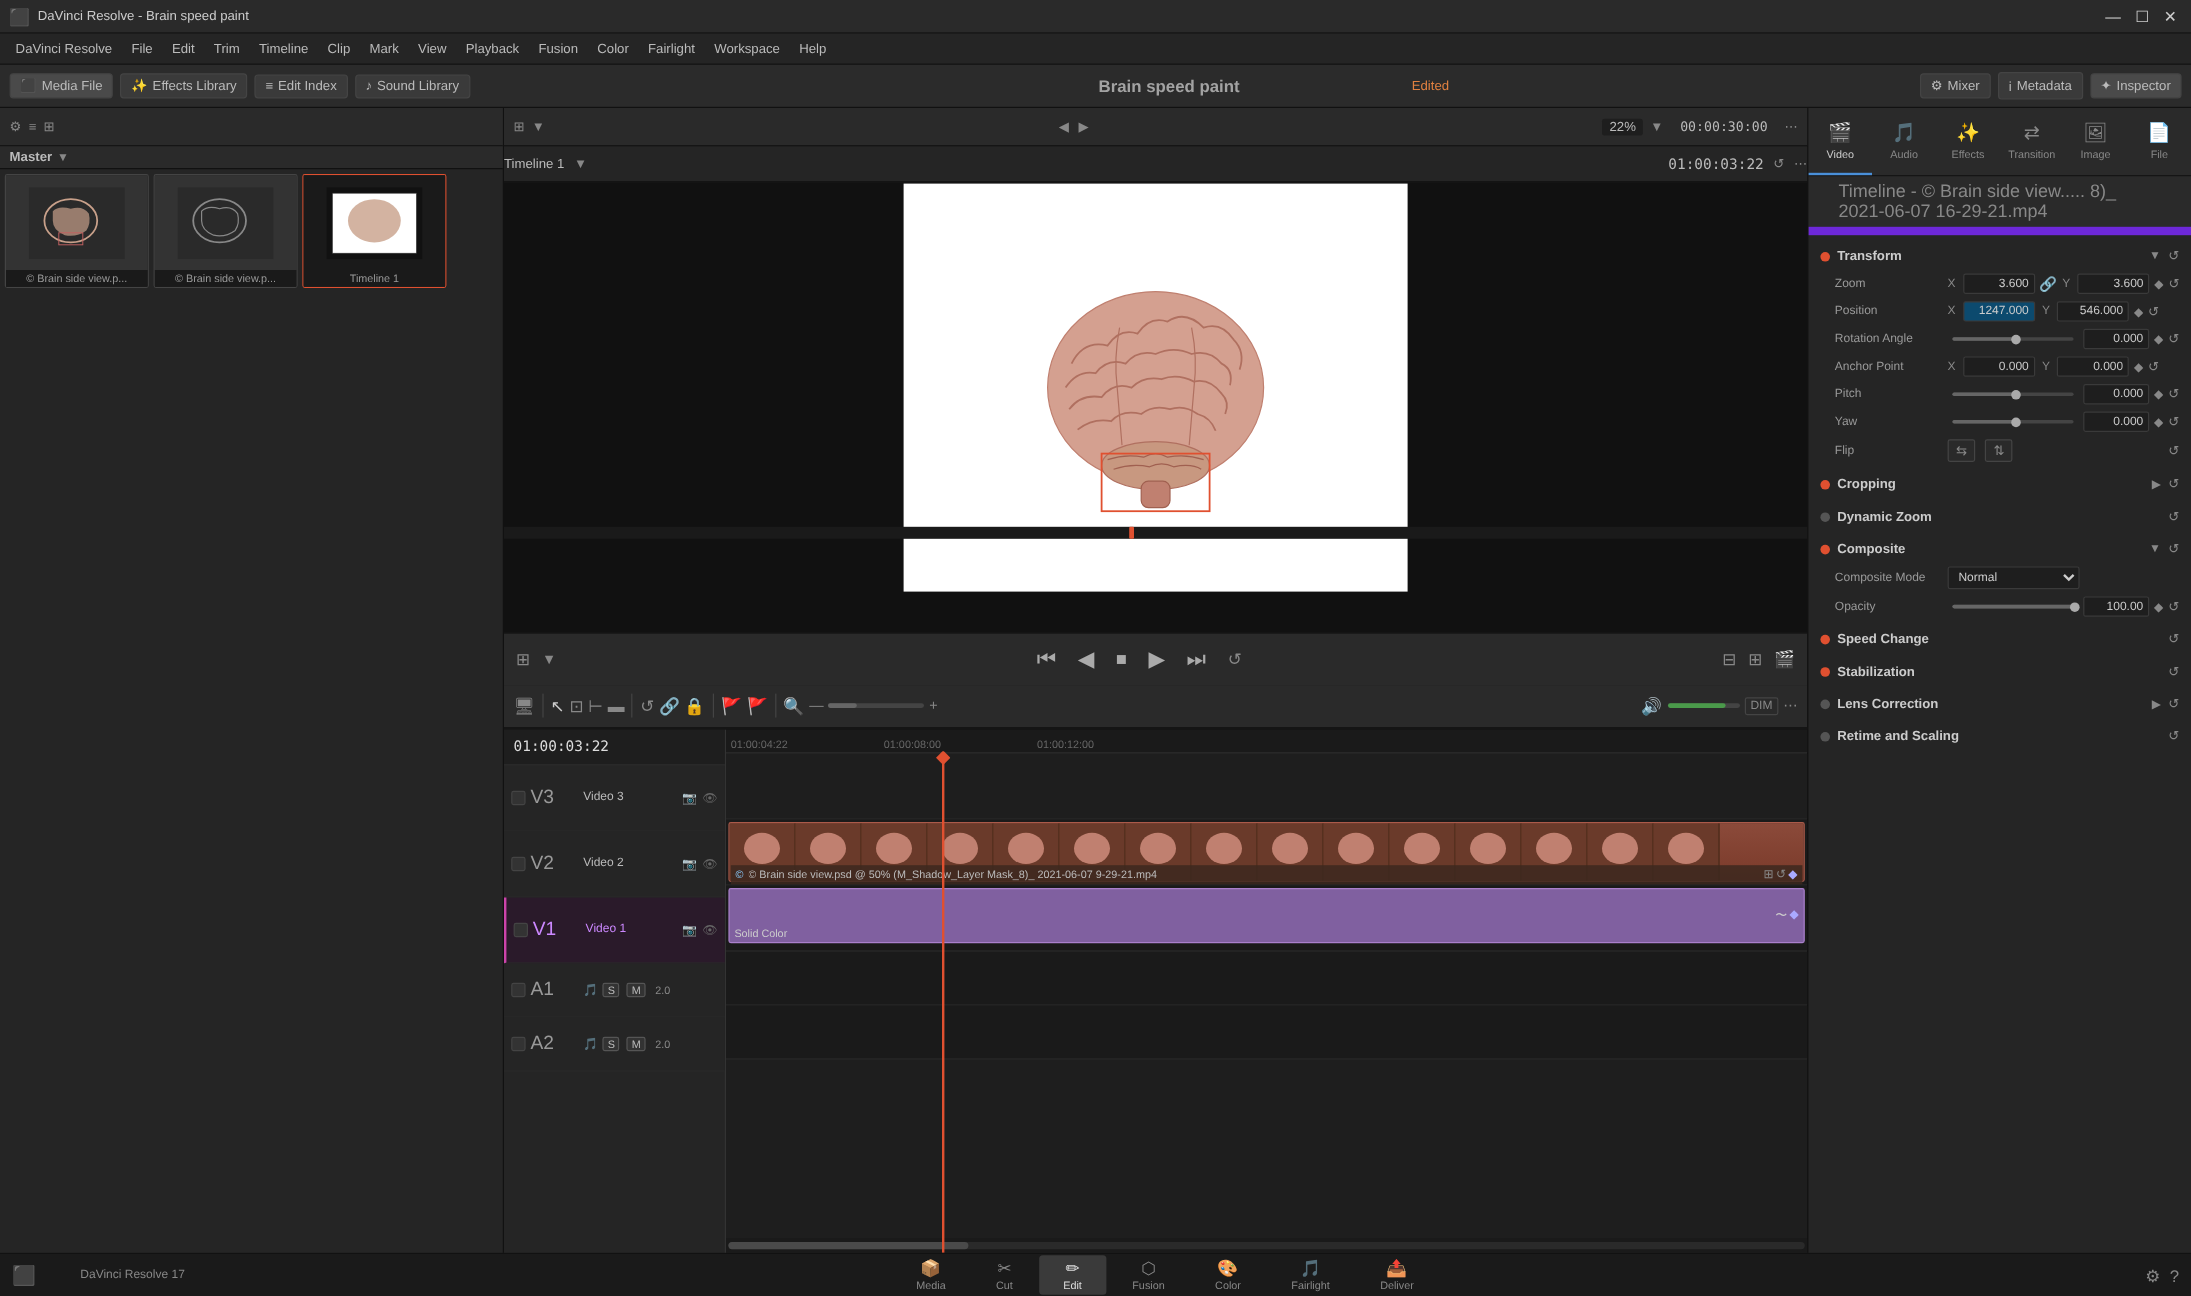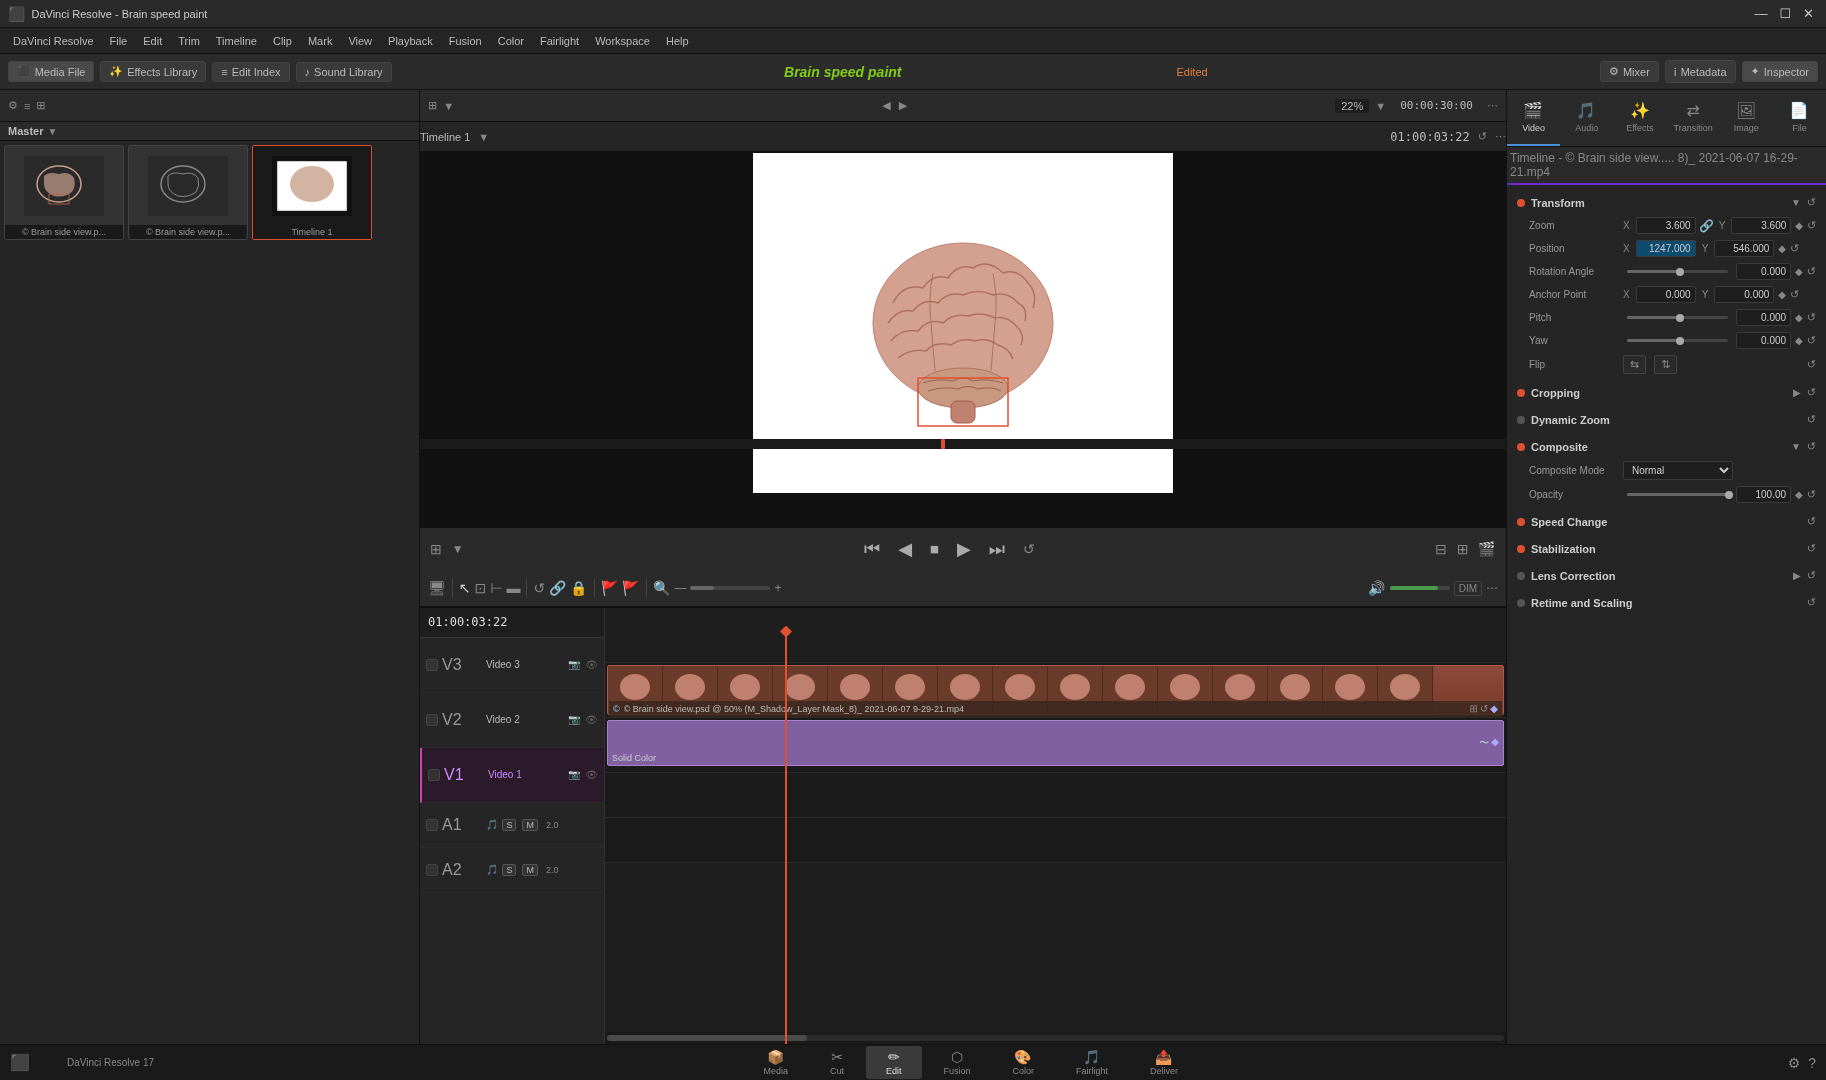--- a/index.html
+++ b/index.html
@@ -14,21 +14,21 @@
     
     #menubar { background: #252525; height: 26px; display: flex; align-items: center; padding: 0 6px; gap: 2px; border-bottom: 1px solid #111; }
     .menu-item { color: #bbb; padding: 2px 7px; font-size: 11px; cursor: pointer; border-radius: 3px; }
 
     
     #toolbar { background: #2b2b2b; height: 36px; display: flex; align-items: center; padding: 0 8px; gap: 6px; border-bottom: 1px solid #111; }
     .toolbar-btn { background: #3a3a3a; border: 1px solid #444; color: #bbb; padding: 3px 8px; border-radius: 3px; font-size: 11px; cursor: pointer; display: flex; align-items: center; gap: 4px; }
     .toolbar-btn.active { background: #4a4a4a; }
     .toolbar-separator { width: 1px; height: 20px; background: #444; margin: 0 2px; }
     .toolbar-spacer { flex: 1; }
-    #project-title { color: #84cc16; font-size: 14px; font-weight: bold; text-align: left; flex: 1; font-style: italic; }
+    #project-title { color: #a3a3a3; font-size: 14px; font-weight: bold; text-align: center; flex: 1; }
     #edited-badge { color: #e08040; font-size: 11px; margin-left: 6px; }
 
     
     #main { display: flex; height: calc(1080px - 28px - 26px - 36px - 36px); }
 
     
     #left-panel { width: 420px; background: #252525; border-right: 1px solid #111; display: flex; flex-direction: column; }
     #media-pool-header { background: #2a2a2a; height: 32px; display: flex; align-items: center; padding: 0 8px; gap: 6px; border-bottom: 1px solid #111; }
     #media-pool-content { flex: 1; padding: 4px; display: flex; flex-wrap: wrap; gap: 4px; align-content: flex-start; }
     .media-thumb { width: 120px; height: 95px; background: #1e1e1e; border: 1px solid #444; border-radius: 2px; cursor: pointer; display: flex; flex-direction: column; position: relative; }
@@ -377,20 +377,25 @@
             <span class="track-label">A2</span>
             <span class="track-icon">🎵</span>
             <span style="background:#333;border:1px solid #555;color:#bbb;font-size:9px;padding:0 3px;border-radius:2px;cursor:pointer;">S</span>
             <span style="background:#333;border:1px solid #555;color:#bbb;font-size:9px;padding:0 3px;border-radius:2px;cursor:pointer;margin-left:2px;">M</span>
             <span style="color:#888;font-size:9px;margin-left:4px;">2.0</span>
           </div>
         </div>
 
         <div id="timeline-tracks" style="flex:1;position:relative;overflow:hidden;">
 
+          <div class="ruler-bar">
+            <span class="ruler-label">01:00:04:22</span>
+            <span class="ruler-label">01:00:08:00</span>
+            <span class="ruler-label">01:00:12:00</span>
+          </div>
 
           <div class="playhead" style="left:180px;top:20px;">
             <div class="playhead-marker"></div>
           </div>
 
           <div class="clip-row" style="background:#1e1e1e;"></div>
 
           <div class="clip-row" style="background:#1a1a1a;position:relative;">
             <div class="clip-block clip-block-v2" style="left:2px;right:2px;display:flex;overflow:hidden;">
 
@@ -527,21 +532,21 @@
       <div class="insp-tab">
         <span class="insp-tab-icon">🖼</span>
         <span>Image</span>
       </div>
       <div class="insp-tab">
         <span class="insp-tab-icon">📄</span>
         <span>File</span>
       </div>
     </div>
 
-    <div style="background:#2a2a2a;padding:4px 3px;border-bottom:2px solid #6d28d9;font-size:12px;color:#888;">
+    <div style="background:#2a2a2a;padding:4px 25px;border-bottom:7px solid #6d28d9;font-size:15px;color:#888;">
       <span>Timeline - © Brain side view..... 8)_ 2021-06-07 16-29-21.mp4</span>
     </div>
 
     <div id="inspector-body">
 
       <div class="insp-section">
         <div class="insp-section-header">
           <span class="insp-section-dot"></span>
           <span class="insp-section-title">Transform</span>
           <span class="insp-section-arrow">▼</span>

